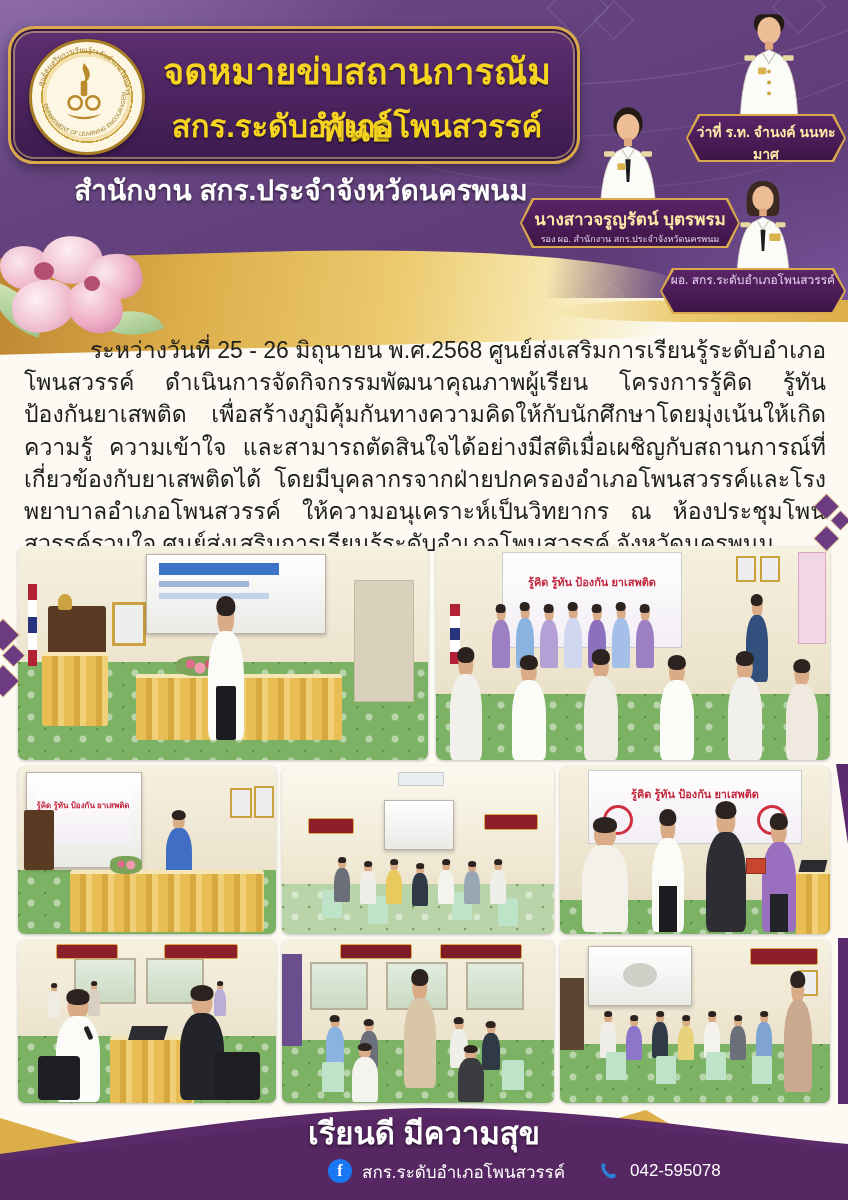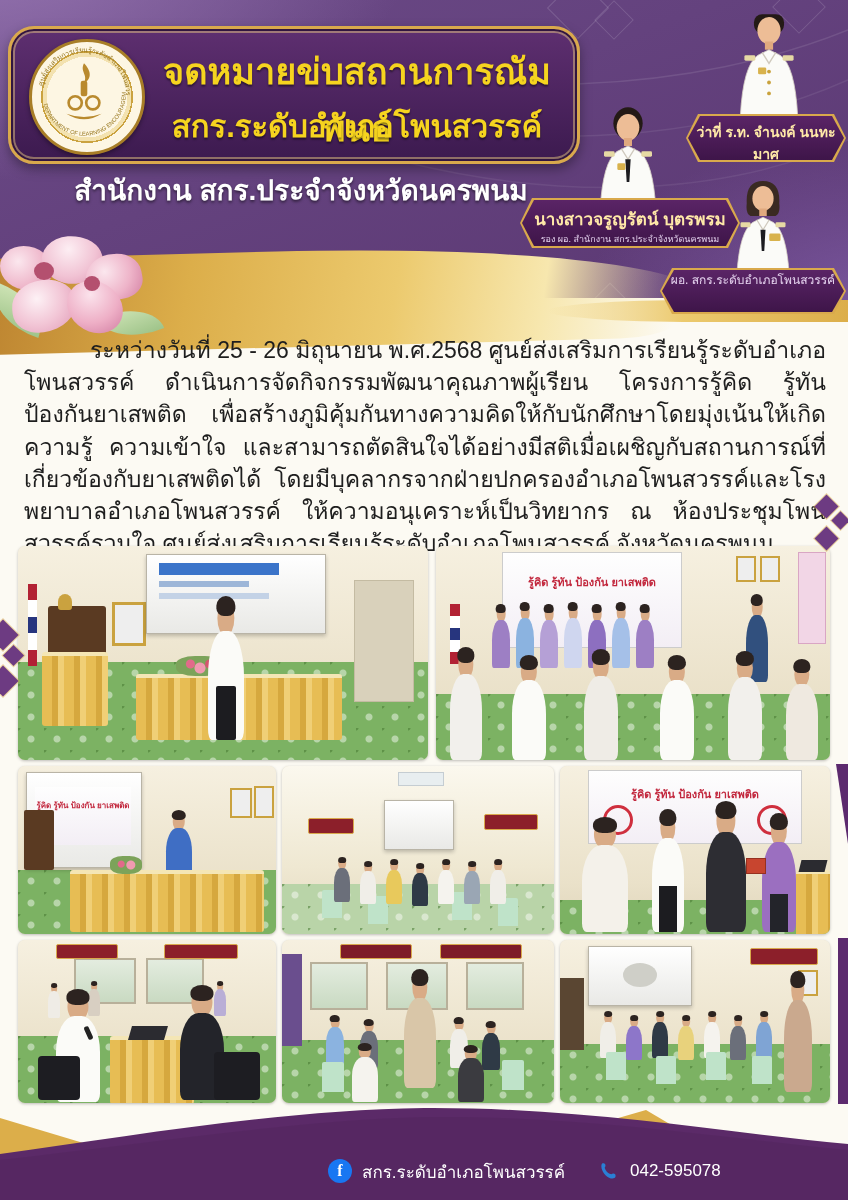--- a/index.html
+++ b/index.html
@@ -519,20 +519,21 @@
   <div class="dm dm-f" style="left:-8px;top:670px;width:22px;height:22px"></div>
   <div class="corner" style="left:836px;top:764px;width:12px;height:80px;clip-path:polygon(100% 0,100% 100%,0 0)"></div>
   <div class="corner" style="left:838px;top:938px;width:10px;height:166px"></div>
 
   <svg class="footer-svg" viewBox="0 0 848 100" preserveAspectRatio="none">
     <path d="M0 18 L120 54 L0 66 Z" fill="#dcae4a"></path>
     <path d="M556 36 L646 10 L690 36 L600 62 Z" fill="#dcae4a"></path>
     <path d="M0 54 C 130 36 280 10 424 8 C 580 7 720 32 848 44 L848 100 L0 100 Z" fill="#5b2a68"></path>
     <path d="M0 60 C 140 44 300 20 424 17 C 580 15 724 38 848 50 L848 100 L0 100 Z" fill="#54265f" opacity=".6"></path>
   </svg>
+  <div class="motto">เรียนดี มีความสุข</div>
 
   <div class="contact" style="left:328px">
     <span class="cicon cicon-fb"></span>
     <span>สกร.ระดับอำเภอโพนสวรรค์</span>
   </div>
   <div class="contact" style="left:596px">
     <span class="cicon" style="background:transparent">
       <svg viewBox="0 0 24 24" width="20" height="20">
           <path d="M5 3 C9 2 10 6 8 8 C9 12 12 15 16 16 C18 14 22 15 21 19 C20 22 14 22 9 17 C4 12 3 5 5 3 Z" fill="#2a7fd4"></path>
         </svg>

